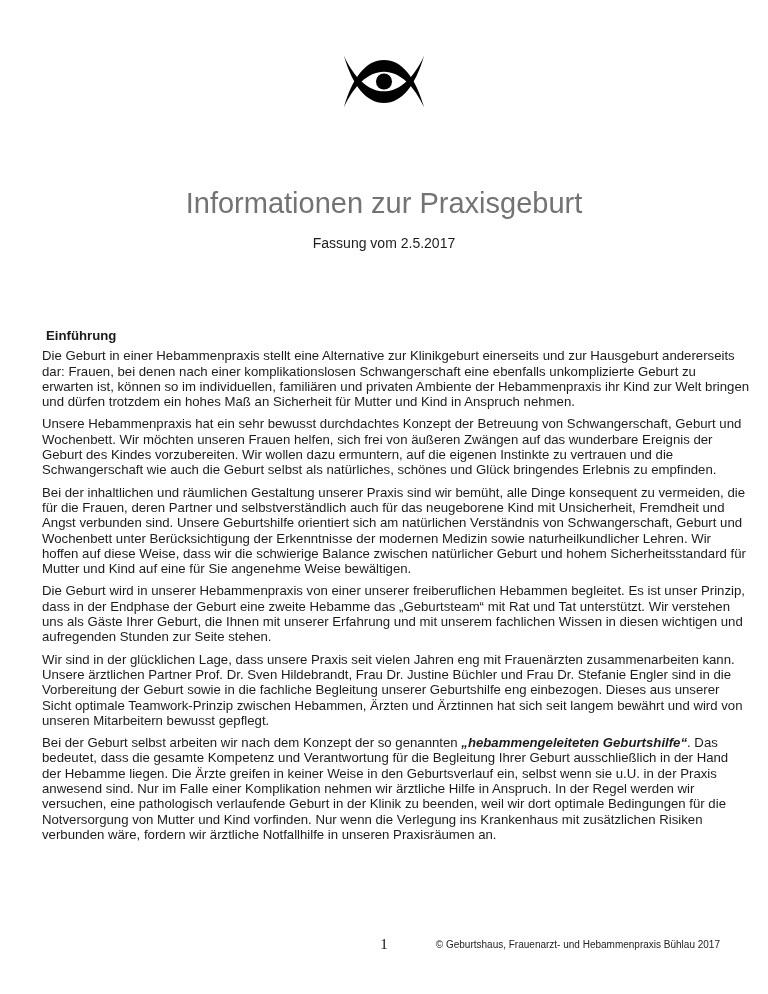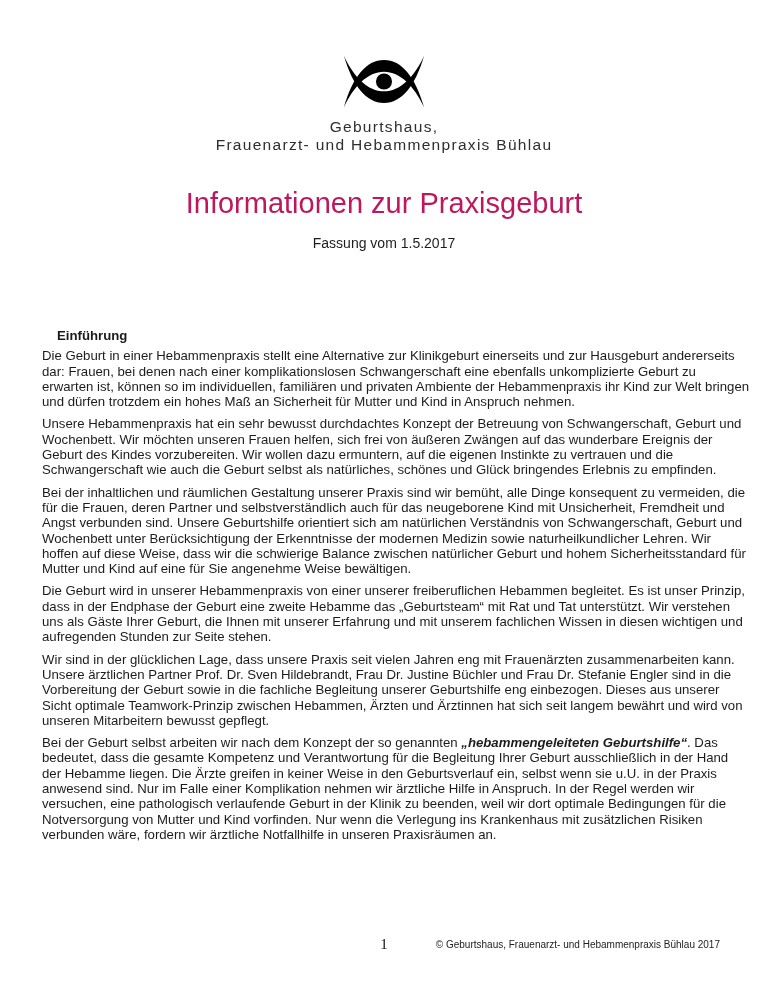--- a/index.html
+++ b/index.html
@@ -33,41 +33,41 @@
   }
   .title {
     position: absolute;
     top: 186px;
     left: 0; right: 0;
     margin: 0;
     text-align: center;
     font-size: 29px;
     line-height: 34px;
     font-weight: 400;
-    color: #be185d;
+    color: #737373;
   }
   .version {
     position: absolute;
     top: 235px;
     left: 0; right: 0;
     text-align: center;
     font-size: 14px;
     color: #1c1c1c;
   }
   .body-text {
     position: absolute;
     top: 328px;
     left: 42px;
     width: 708px;
     font-size: 13.2px;
     line-height: 15.3px;
     text-align: left;
   }
   .body-text h2 {
-    margin: 0 0 5px 15px;
+    margin: 0 0 5px 4px;
     font-size: 13.2px;
     line-height: 15.3px;
     font-weight: 700;
     color: #1a1a1a;
   }
   .body-text p {
     margin: 4px 0 7px 0;
   }
   .body-text p:last-child { margin-bottom: 0; }
   .body-text strong { font-weight: 700; font-style: italic; }
@@ -100,28 +100,24 @@
 <div class="page">
 
   <div class="logo-wrap">
     <svg width="98" height="63" viewBox="0 0 110 70" xmlns="http://www.w3.org/2000/svg">
       <path fill="#000000" d="M10,64 C20,30 35,11 55,11 C75,11 90,30 100,64 C89,40 73,24 55,24 C37,24 21,40 10,64 Z"></path>
       <path fill="#000000" d="M10,6 C20,40 35,59 55,59 C75,59 90,40 100,6 C89,30 73,46 55,46 C37,46 21,30 10,6 Z"></path>
       <circle fill="#000000" cx="55" cy="35" r="9"></circle>
     </svg>
   </div>
 
-  <div class="org">
-    <div>Geburtshaus,</div>
-    <div>Frauenarzt- und Hebammenpraxis Bühlau</div>
-  </div>
 
   <h1 class="title">Informationen zur Praxisgeburt</h1>
 
-  <div class="version">Fassung vom 1.5.2017</div>
+  <div class="version">Fassung vom 2.5.2017</div>
 
   <div class="body-text">
     <h2>Einführung</h2>
     <p>Die Geburt in einer Hebammenpraxis stellt eine Alternative zur Klinikgeburt einerseits und zur Hausgeburt andererseits dar: Frauen, bei denen nach einer komplikationslosen Schwangerschaft eine ebenfalls unkomplizierte Geburt zu erwarten ist, können so im individuellen, familiären und privaten Ambiente der Hebammenpraxis ihr Kind zur Welt bringen und dürfen trotzdem ein hohes Maß an Sicherheit für Mutter und Kind in Anspruch nehmen.</p>
     <p>Unsere Hebammenpraxis hat ein sehr bewusst durchdachtes Konzept der Betreuung von Schwangerschaft, Geburt und Wochenbett. Wir möchten unseren Frauen helfen, sich frei von äußeren Zwängen auf das wunderbare Ereignis der Geburt des Kindes vorzubereiten. Wir wollen dazu ermuntern, auf die eigenen Instinkte zu vertrauen und die Schwangerschaft wie auch die Geburt selbst als natürliches, schönes und Glück bringendes Erlebnis zu empfinden.</p>
     <p>Bei der inhaltlichen und räumlichen Gestaltung unserer Praxis sind wir bemüht, alle Dinge konsequent zu vermeiden, die für die Frauen, deren Partner und selbstverständlich auch für das neugeborene Kind mit Unsicherheit, Fremdheit und Angst verbunden sind. Unsere Geburtshilfe orientiert sich am natürlichen Verständnis von Schwangerschaft, Geburt und Wochenbett unter Berücksichtigung der Erkenntnisse der modernen Medizin sowie naturheilkundlicher Lehren. Wir hoffen auf diese Weise, dass wir die schwierige Balance zwischen natürlicher Geburt und hohem Sicherheitsstandard für Mutter und Kind auf eine für Sie angenehme Weise bewältigen.</p>
     <p>Die Geburt wird in unserer Hebammenpraxis von einer unserer freiberuflichen Hebammen begleitet. Es ist unser Prinzip, dass in der Endphase der Geburt eine zweite Hebamme das „Geburtsteam“ mit Rat und Tat unterstützt. Wir verstehen uns als Gäste Ihrer Geburt, die Ihnen mit unserer Erfahrung und mit unserem fachlichen Wissen in diesen wichtigen und aufregenden Stunden zur Seite stehen.</p>
     <p>Wir sind in der glücklichen Lage, dass unsere Praxis seit vielen Jahren eng mit Frauenärzten zusammenarbeiten kann. Unsere ärztlichen Partner Prof. Dr. Sven Hildebrandt, Frau Dr. Justine Büchler und Frau Dr. Stefanie Engler sind in die Vorbereitung der Geburt sowie in die fachliche Begleitung unserer Geburtshilfe eng einbezogen. Dieses aus unserer Sicht optimale Teamwork-Prinzip zwischen Hebammen, Ärzten und Ärztinnen hat sich seit langem bewährt und wird von unseren Mitarbeitern bewusst gepflegt.</p>
     <p><span>Bei der Geburt selbst arbeiten wir nach dem Konzept der so genannten </span><strong>„hebammengeleiteten Geburtshilfe“</strong><span>. Das bedeutet, dass die gesamte Kompetenz und Verantwortung für die Begleitung Ihrer Geburt ausschließlich in der Hand der Hebamme liegen. Die Ärzte greifen in keiner Weise in den Geburtsverlauf ein, selbst wenn sie u.U. in der Praxis anwesend sind. Nur im Falle einer Komplikation nehmen wir ärztliche Hilfe in Anspruch. In der Regel werden wir versuchen, eine pathologisch verlaufende Geburt in der Klinik zu beenden, weil wir dort optimale Bedingungen für die Notversorgung von Mutter und Kind vorfinden. Nur wenn die Verlegung ins Krankenhaus mit zusätzlichen Risiken verbunden wäre, fordern wir ärztliche Notfallhilfe in unseren Praxisräumen an.</span></p>
   </div>

